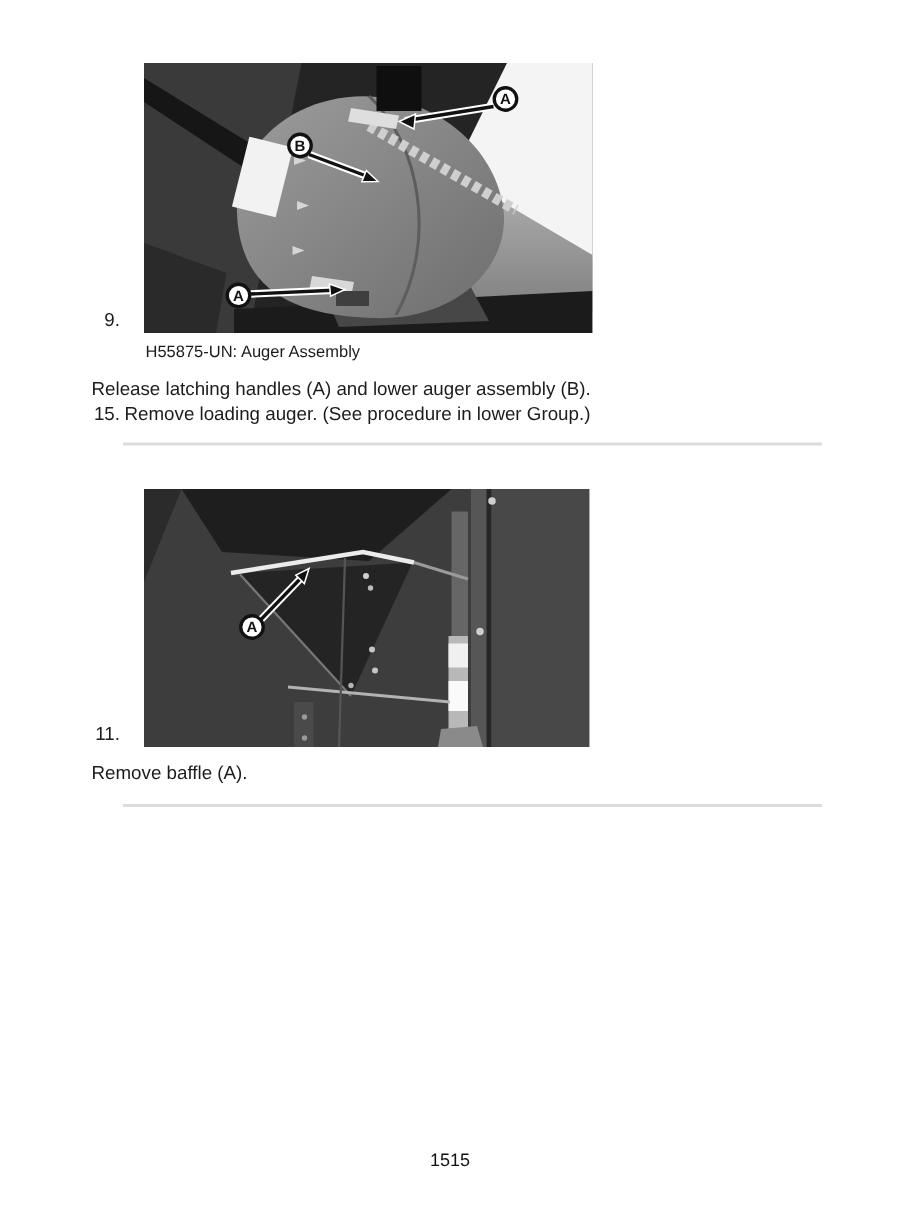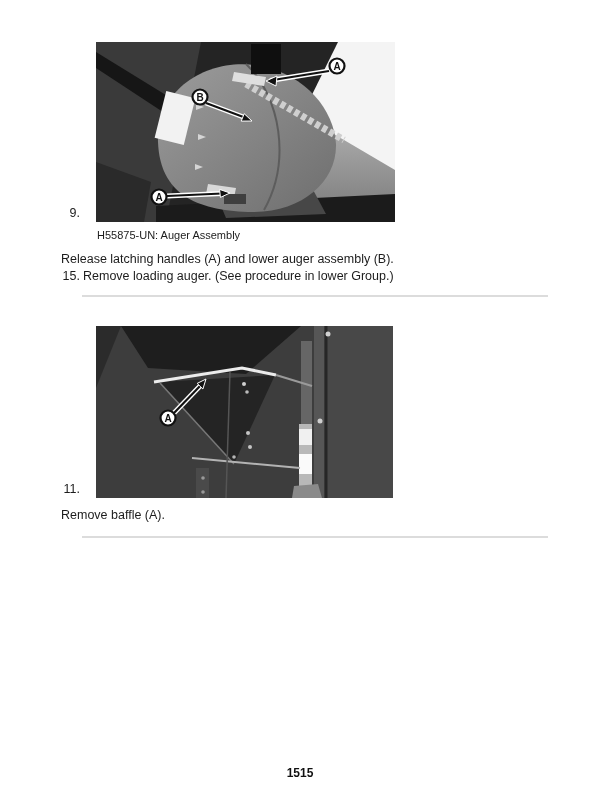--- a/index.html
+++ b/index.html
@@ -46,21 +46,21 @@
   .step-text-row .num-col{padding-bottom:0;font-size:12.5px;line-height:17px;}
   .step-text-row .step-instr{margin-left:3px;}
   .divider{
     height:2px;background:#dcdcdc;border:none;
     margin:10px 52px 0 82px;
   }
   .divider.second{margin-top:12px;}
   .footer{
     position:absolute;top:766px;left:0;width:100%;
     text-align:center;
-    font-size:12px;font-weight:bold;color:#111;
+    font-size:12px;font-weight:normal;color:#111;
   }
   .callout-letter{
     font-family:"Liberation Sans","DejaVu Sans",sans-serif;
     font-weight:bold;font-size:10px;
     fill:#111;
   }
 </style>
 </head>
 <body>
 

